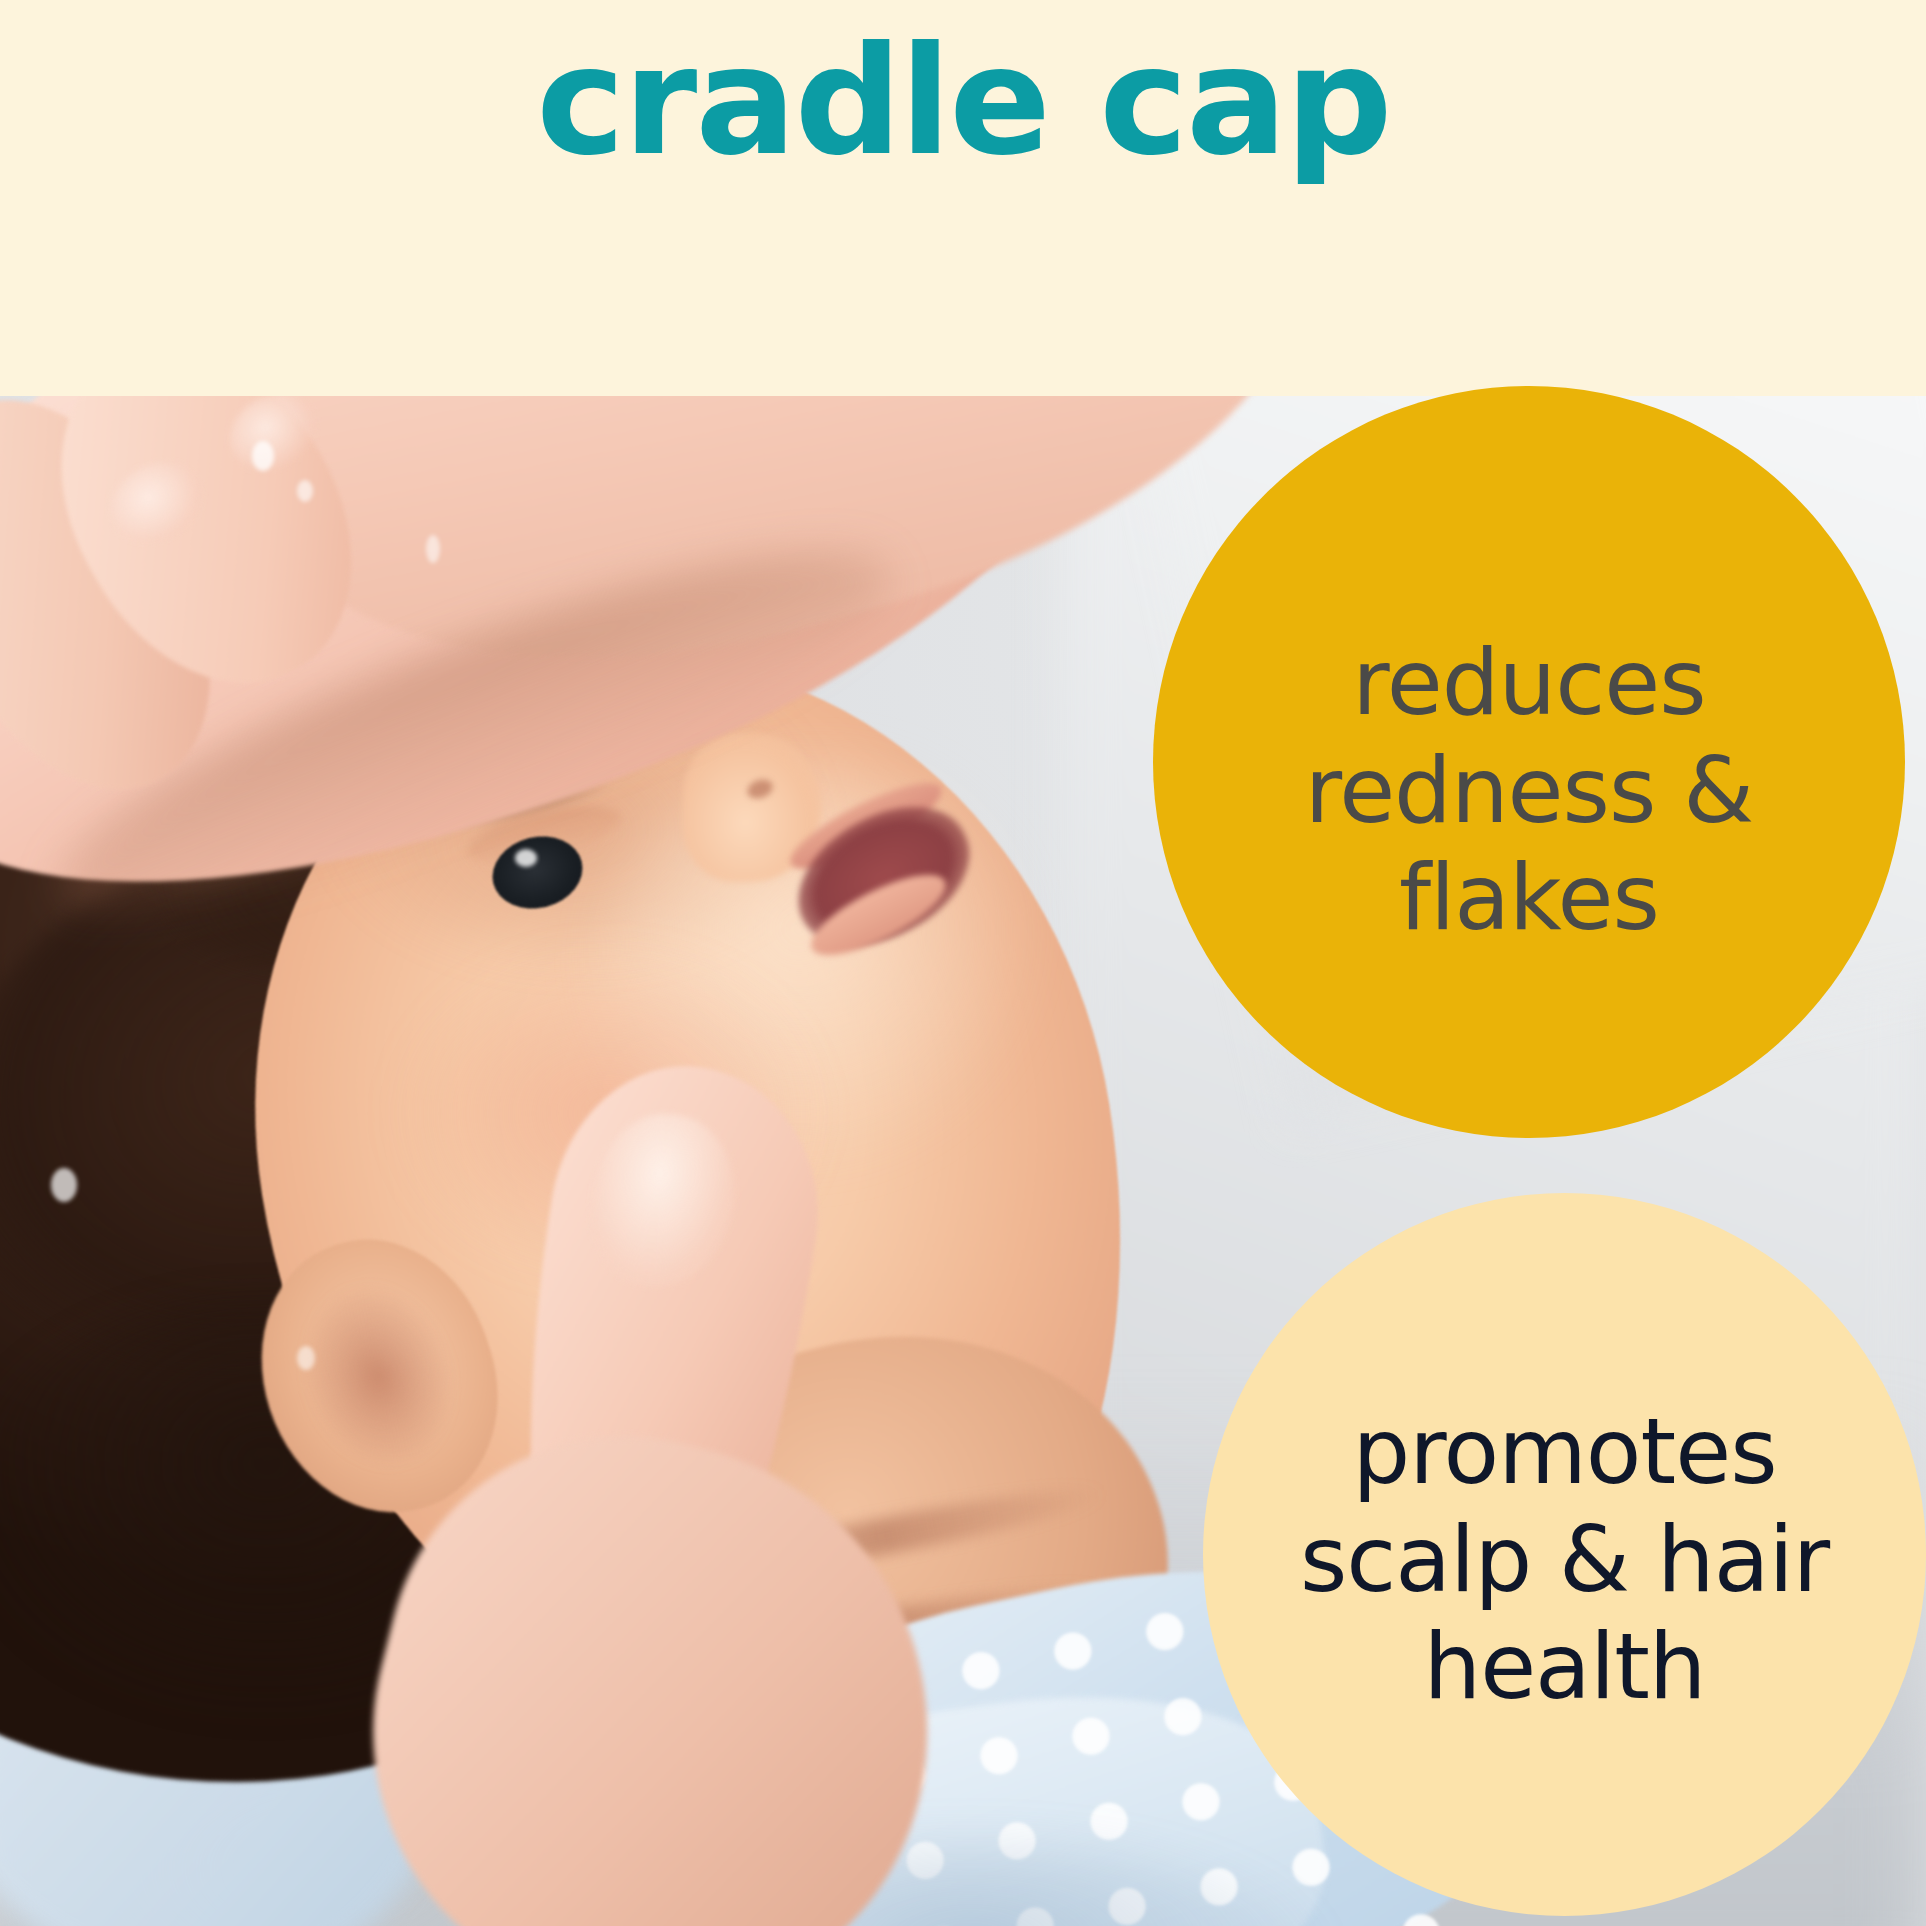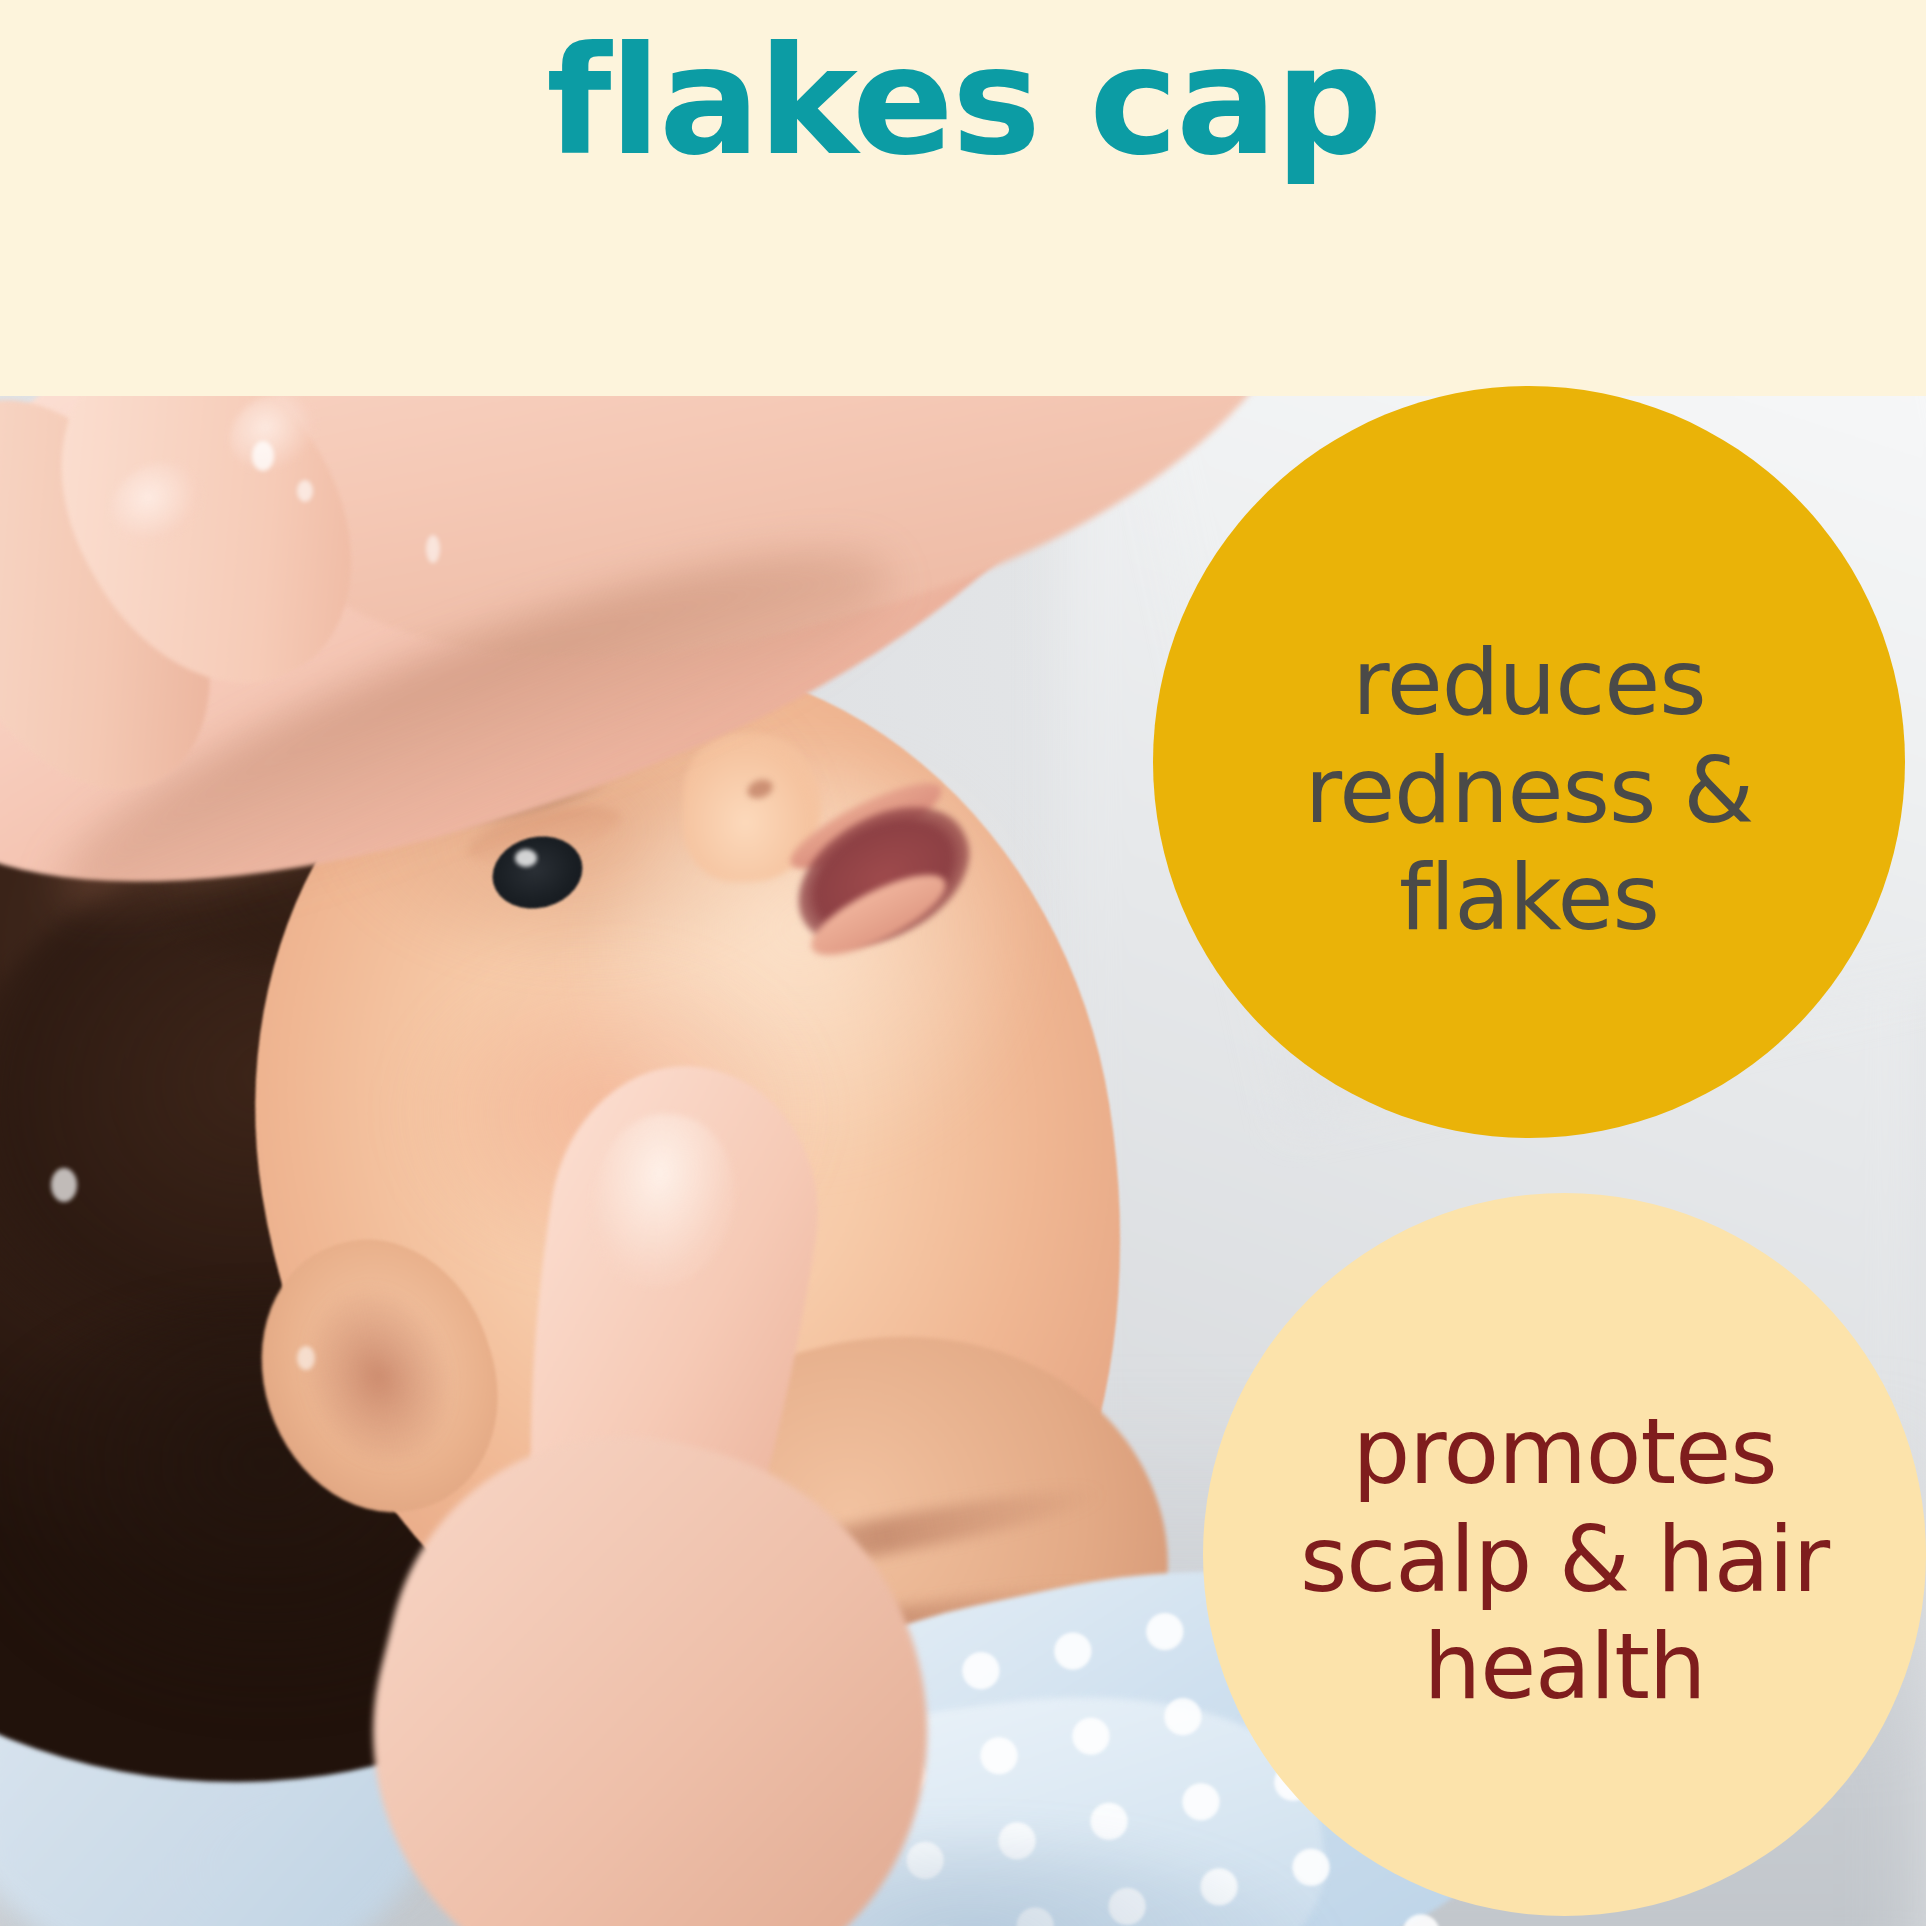--- a/index.html
+++ b/index.html
@@ -461,21 +461,21 @@
     padding-top:57px;
     width:614px;
   }
 
   #badge-yellow {
     left:1203px; top:1193px;
     width:723px; height:723px;
     background:#FCE3AB;
   }
   #badge-yellow .badge-text {
-    color:#7f1d1d;
+    color:#0f172a;
     font-size:91px;
     font-weight:normal;
     letter-spacing:-1px;
     padding-top:10px;
     width:673px;
   }
 </style>
 </head>
 <body>
 
@@ -543,21 +543,21 @@
       <div class="water-drop-b"></div>
       <div class="water-drop-c"></div>
       <div class="drop-left-a"></div>
       <div class="drop-left-b"></div>
     </div>
   </div>
 
   <div class="cream-band"></div>
 
   <div class="headline">
-    <span class="ln">flakes cap</span>
+    <span class="ln">cradle cap</span>
   </div>
 
   <div class="badge" id="badge-teal">
     <span class="badge-text">reduces
 redness &amp;
 flakes</span>
   </div>
 
   <div class="badge" id="badge-yellow">
     <span class="badge-text">promotes

